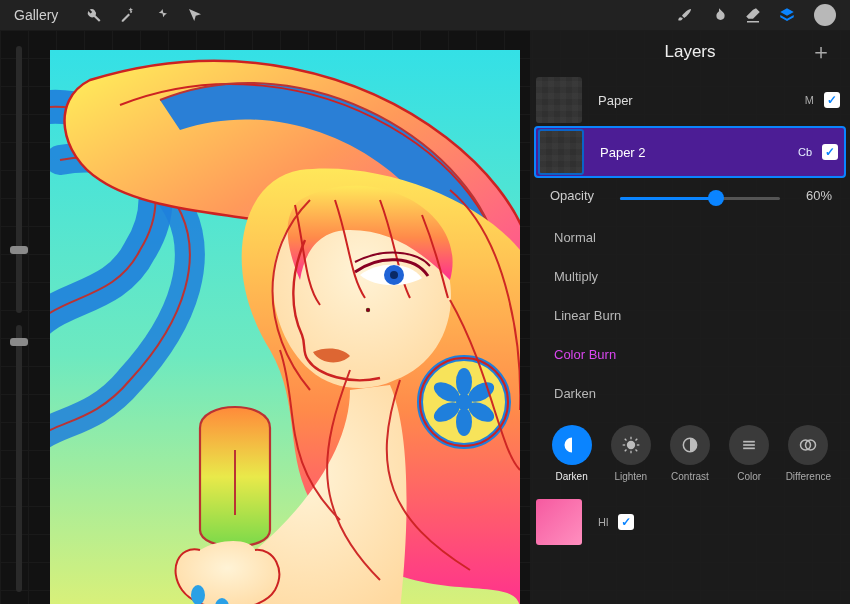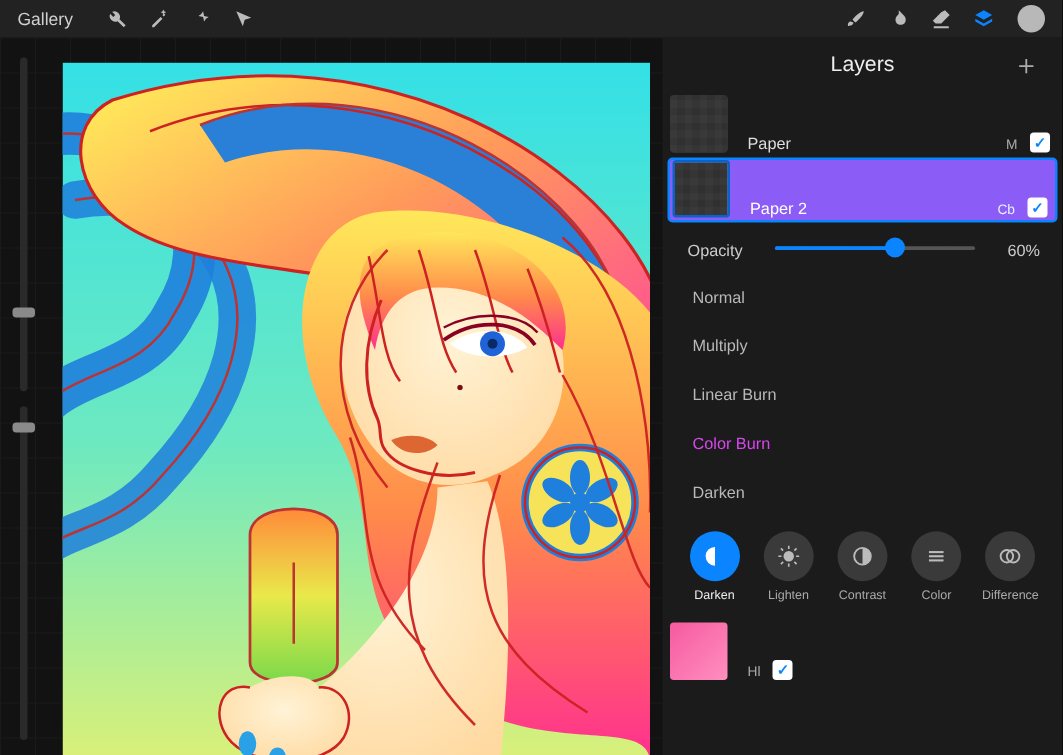--- a/index.html
+++ b/index.html
@@ -22,34 +22,34 @@
   
   .canvas-wrap { position: absolute; left: 50px; top: 50px; width: 470px; height: 554px; background: #000; }
   .artwork { width: 100%; height: 100%; display: block; }
 
   
   .layers-panel { position: absolute; right: 0; top: 30px; width: 320px; bottom: 0; background: rgba(28,28,28,0.88); display: flex; flex-direction: column; font-size: 13px; }
   .layers-header { display: flex; align-items: center; justify-content: center; height: 44px; position: relative; }
   .layers-header h2 { color: #eee; font-size: 17px; font-weight: 500; }
   .add-layer { position: absolute; right: 18px; color: #aaa; font-size: 22px; font-weight: 300; }
 
-  .layer-row { display: flex; align-items: flex-end; height: 52px; padding: 4px 10px 4px 6px; }
-  .layer-row.selected { background: #8b5cf6; border: 2px solid #0a84ff; border-radius: 4px; margin: 0 4px; padding: 2px 6px 2px 2px; }
+  .layer-row { display: flex; align-items: center; height: 52px; padding: 4px 10px 4px 6px; }
+  .layer-row.selected { background: #4c1d95; border: 2px solid #0a84ff; border-radius: 4px; margin: 0 4px; padding: 2px 6px 2px 2px; }
   .layer-thumb { width: 46px; height: 46px; background: #7a7a7a; border-radius: 3px; margin-right: 16px; position: relative; overflow: hidden; }
   .layer-thumb.paper { background: repeating-linear-gradient(0deg,#797979 0 6px,#6f6f6f 6px 12px), repeating-linear-gradient(90deg,#797979 0 6px,#6f6f6f 6px 12px); background-blend-mode: multiply; }
   .layer-row.selected .layer-thumb { border: 2px solid #0a64c7; }
   .layer-name { flex: 1; color: #ddd; }
   .layer-row.selected .layer-name { color: #fff; font-weight: 500; }
   .layer-mode-abbr { color: #aaa; font-size: 11px; margin-right: 10px; }
   .layer-row.selected .layer-mode-abbr { color: #e6f0ff; }
   .layer-check { width: 16px; height: 16px; background: #fff; border-radius: 3px; display: flex; align-items: center; justify-content: center; }
   .layer-check::after { content: "✓"; color: #0a84ff; font-size: 12px; font-weight: bold; }
 
   
-  .opacity-row { display: flex; align-items: flex-end; padding: 10px 18px 10px 20px; gap: 14px; }
+  .opacity-row { display: flex; align-items: flex-start; padding: 10px 18px 10px 20px; gap: 14px; }
   .opacity-row .label { color: #ccc; font-size: 13px; width: 56px; }
   .op-slider { flex: 1; position: relative; height: 20px; display: flex; align-items: center; }
   .op-track { position: absolute; left: 0; right: 0; height: 3px; background: #555; border-radius: 2px; }
   .op-fill { position: absolute; left: 0; height: 3px; background: #0a84ff; border-radius: 2px; }
   .op-handle { position: absolute; width: 16px; height: 16px; background: #0a84ff; border-radius: 50%; margin-left: -8px; }
   .op-value { color: #ccc; font-size: 13px; width: 38px; text-align: right; }
 
   
   .blend-list { }
   .blend-item { padding: 12px 0 12px 24px; color: #b8b8b8; font-size: 13px; }

